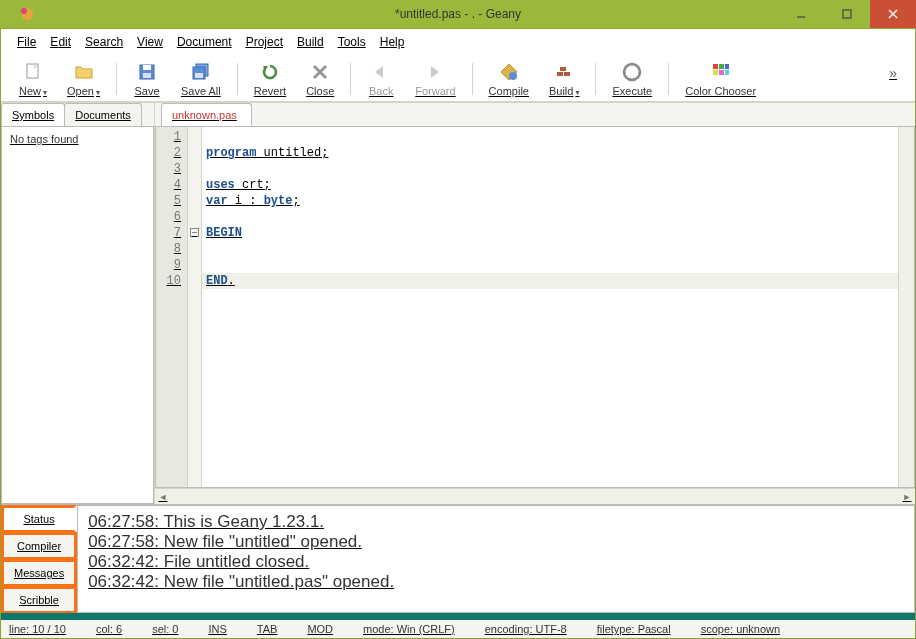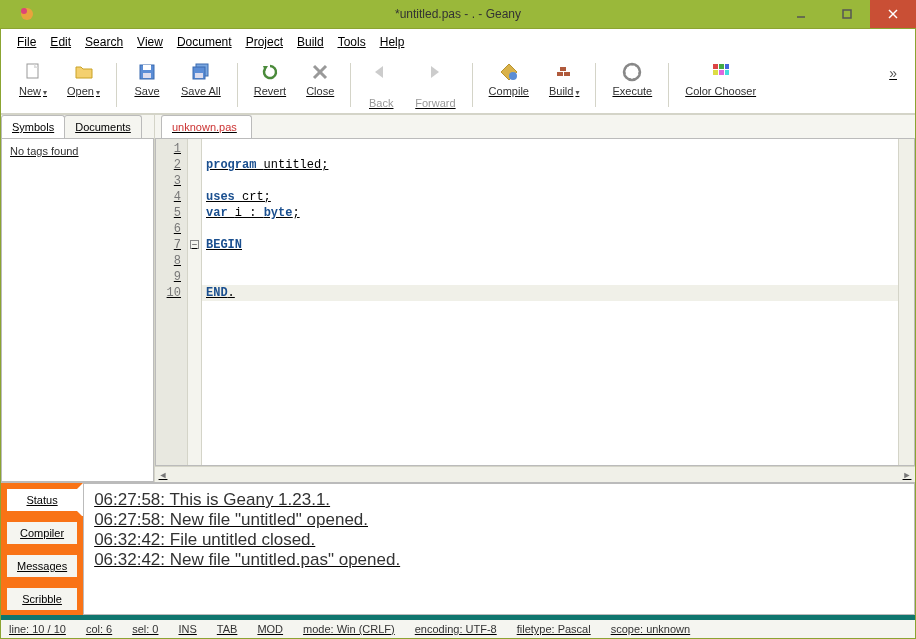--- a/index.html
+++ b/index.html
@@ -13,21 +13,21 @@
 .titlebar .winbtn.close { background: #c94f35; color: #fff; }
 
 .inner { border: 1px solid #8ba431; flex: 1; display: flex; flex-direction: column; background: #f5f5f0; min-height: 0; text-decoration: underline; }
 
 .menubar { display: flex; gap: 2px; padding: 4px 10px; background: #fff; }
 .menubar .mi { padding: 2px 6px; cursor: default; }
 .menubar .mi span.u { text-decoration: underline; }
 
 .toolbar { display: flex; align-items: flex-start; padding: 4px 8px 2px; background: #fff; border-bottom: 1px solid #d4d4c8; gap: 0; }
 .tb { display: flex; flex-direction: column; align-items: center; padding: 2px 10px; font-size: 11px; color: #333; cursor: default; min-width: 48px; justify-content: flex-end; }
-.tb.dis { color: #999; gap: 12px; }
+.tb.dis { color: #999; }
 .tb .ico { width: 22px; height: 22px; margin-bottom: 2px; display: flex; align-items: center; justify-content: center; }
 .tb .drop { margin-left: 2px; font-size: 8px; color: #555; }
 .tb-sep { width: 1px; background: #d4d4c8; margin: 4px 6px; align-self: stretch; }
 .tb-wrap { display: flex; align-items: center; }
 .tb-expand { margin-left: auto; padding: 6px 10px; color: #555; font-size: 14px; }
 
 .workarea { display: flex; flex: 1; min-height: 0; background: #f0f0e8; border-top: 1px solid #d4d4c8; }
 
 .sidebar { width: 154px; display: flex; flex-direction: column; background: #f5f5f0; border-right: 1px solid #d4d4c8; }
 .sidetabs { display: flex; background: #f5f5f0; }
@@ -48,25 +48,25 @@
 .code .kw { color: #1a4f8f; font-weight: bold; }
 .code .curline { background: #f0f0e8; display: block; position: absolute; left: 0; right: 0; height: 16px; z-index: 0; }
 .code .ln { position: relative; z-index: 1; height: 16px; }
 .vscroll { width: 16px; background: #f0f0e8; border-left: 1px solid #d4d4c8; }
 .hscroll { height: 16px; background: #f0f0e8; border-top: 1px solid #d4d4c8; display: flex; }
 .hscroll .track { flex: 1; }
 .hscroll .arr { width: 16px; display: flex; align-items: center; justify-content: center; color: #777; font-size: 9px; }
 
 .bottom { border-top: 1px solid #bbb; background: #fff; display: flex; min-height: 104px; }
 .bottom-tabs { display: flex; flex-direction: column; border-right: 0; }
-.btab { padding: 5px 10px; border: 6px solid #f97316; background: #f5f5f0; font-size: 11px; margin-bottom: -1px; min-width: 62px; text-align: center; }
+.btab { padding: 5px 10px; border: 3px solid #f97316; background: #f5f5f0; font-size: 11px; margin-bottom: -1px; min-width: 62px; text-align: center; }
 .btab.active { background: #fff; border-right-color: #fff; }
 .bcontent { flex: 1; border: 1px solid #bbb; background: #fff; padding: 6px 10px; font-size: 17px; line-height: 20px; color: #333; }
 
-.statusbar { display: flex; background: #f5f5f0; border-top: 5px solid #0f766e; padding: 3px 8px; font-size: 11px; color: #333; gap: 20px; }
+.statusbar { display: flex; background: #f5f5f0; border-top: 7px solid #0f766e; padding: 3px 8px; font-size: 11px; color: #333; gap: 30px; }
 .statusbar .s { white-space: nowrap; }
 </style>
 </head>
 <body>
 
 <div class="titlebar">
   <span class="icon">
     <svg viewBox="0 0 18 18">
         <circle cx="9" cy="9" r="6" fill="#e8a33d"></circle>
         <circle cx="6" cy="6" r="3" fill="#d47"></circle>

